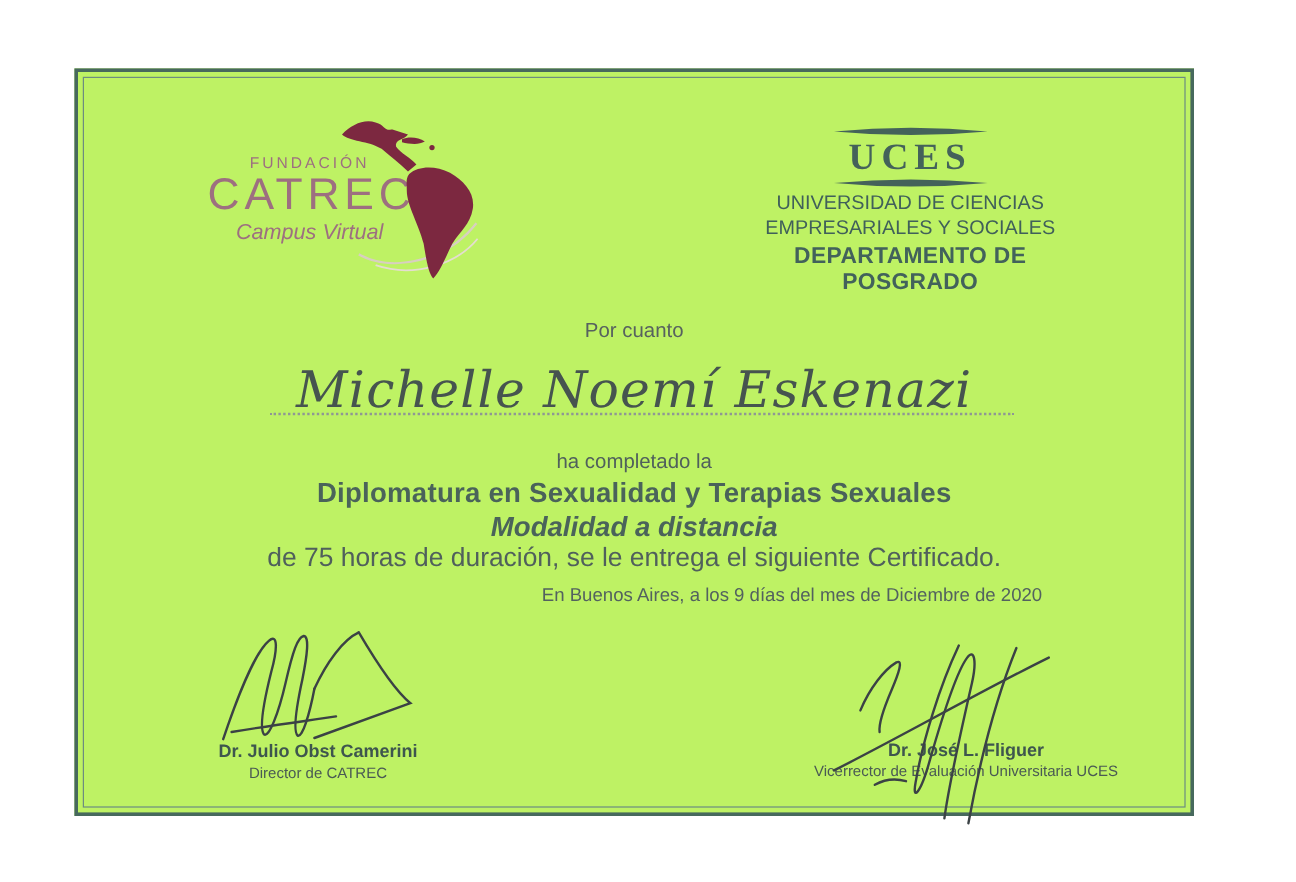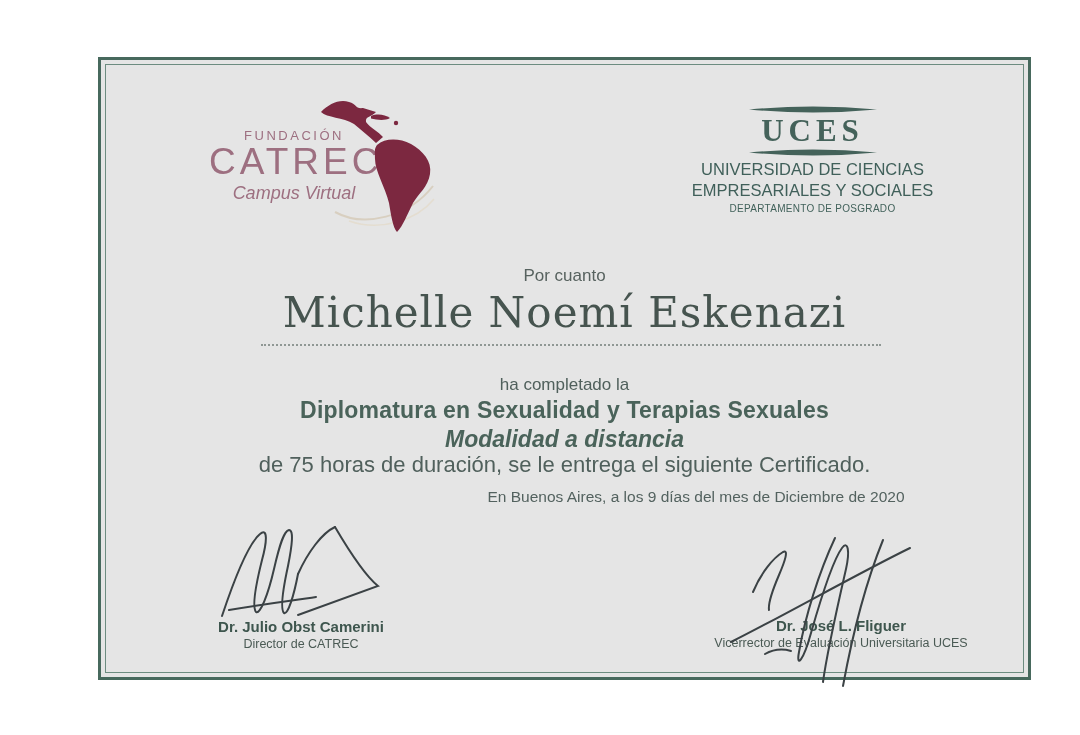--- a/index.html
+++ b/index.html
@@ -2,43 +2,43 @@
 <html><head>
 <meta charset="utf-8">
 <style>
   html,body { margin:0; padding:0; background:#ffffff; }
   .page {
     position:relative; width:1080px; height:735px; background:#ffffff;
     font-family:"Liberation Sans", sans-serif; overflow:hidden;
   }
   .certificate {
     position:absolute; left:62px; top:57px; width:927px; height:617px;
-    border:3px solid #47695d; background:#e5e5e5;margin-left:36px;
+    border:3px solid #47695d; background:#bef264;
   }
   .inner-line { position:absolute; left:4px; top:4px; right:4px; bottom:4px; border:1px solid #6c8c80; pointer-events:none; }
 
   
   .catrec-logo { position:absolute; left:100px; top:40px; width:265px; height:135px; }
   .catrec-text { position:absolute; left:8px; top:28px; width:170px; text-align:center; color:#9d6f80; }
   .catrec-fundacion { font-size:13px; letter-spacing:2.5px; }
   .catrec-name { font-size:37px; letter-spacing:4px; line-height:1.05; font-weight:400; }
   .catrec-tagline { font-style:italic; font-size:18px; margin-top:1px; }
   .catrec-map { position:absolute; left:118px; top:-2px; }
 
   
-  .uces-logo { position:absolute; left:589px; top:45px; width:245px; text-align:center; color:#44625a; }
+  .uces-logo { position:absolute; left:571px; top:45px; width:245px; text-align:center; color:#44625a; }
   .uces-acronym { font-family:"Liberation Serif", serif; font-size:31px; font-weight:bold; letter-spacing:5px; line-height:1.1; }
   .uces-lens { display:block; margin:0 auto; }
   .uces-line-serif { font-family:Liberation Sans, sans-serif; font-size:16.5px; line-height:1.1; margin-top:3px; color:#40605a; }
-  .uces-line-bold { font-size:10px; font-weight:normal; letter-spacing:0.3px; margin-top:4px; color:#42625b; }
+  .uces-line-bold { font-size:19px; font-weight:bold; letter-spacing:0.3px; margin-top:4px; color:#42625b; }
 
   .center-line { position:absolute; left:0; width:100%; text-align:center; }
   .por-cuanto { top:206px; font-size:17px; color:#57625f; }
   .recipient-name {
-    top:228px; font-family:"DejaVu Serif", serif; 
+    top:240px; font-family:"DejaVu Serif", serif; font-style:italic;
     font-size:42px; color:#46544f; letter-spacing:1px;
   }
   .name-line { position:absolute; left:160px; width:620px; top:256px; height:28px; border-bottom:2px dotted #8f9794; }
   .completion { top:315px; font-size:17px; color:#50605c; }
   .course-title { top:337px; font-size:23px; font-weight:bold; color:#4a635a; letter-spacing:0.2px; }
   .modality { top:366px; font-size:23px; font-weight:bold; font-style:italic; color:#4a635a; }
   .duration { top:392px; font-size:22px; color:#50605c; }
   .date-line { position:absolute; left:275px; width:640px; top:428px; text-align:center; font-size:15.5px; color:#53625f; }
 
   

